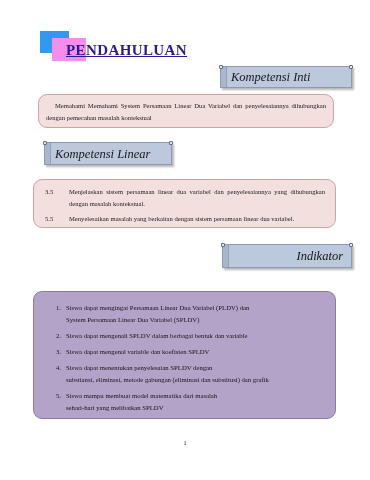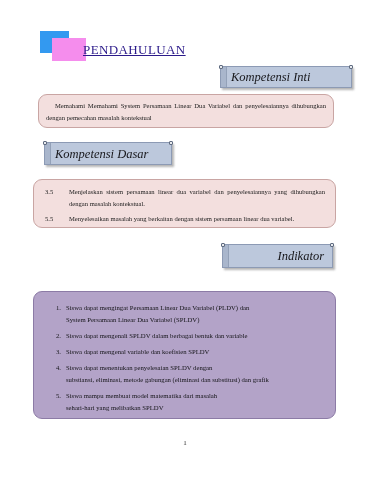--- a/index.html
+++ b/index.html
@@ -33,25 +33,25 @@
     left: 52px;
     top: 38px;
     width: 34px;
     height: 23px;
     background: #f58ded;
   }
 
   
   #heading {
     position: absolute;
-    left: 83px;
+    left: 66px;
     top: 42px;
     font-family: "Liberation Serif", serif;
-    font-size: 13px;
-    font-weight: normal;
+    font-size: 15px;
+    font-weight: bold;
     letter-spacing: 0.4px;
     color: #2b1a8a;
     text-decoration: underline;
     white-space: nowrap;
   }
 
   
   .label-box {
     position: absolute;
     background: #bcc8dc;
@@ -105,21 +105,21 @@
   }
   #box-dasar {
     left: 44px;
     top: 142px;
     width: 128px;
     height: 23px;
   }
   #box-indikator {
     left: 222px;
     top: 244px;
-    width: 111px;
+    width: 130px;
     height: 24px;
   }
 
   
   .content-box {
     position: absolute;
     box-sizing: border-box;
     border-radius: 9px;
   }
   .pink-box {
@@ -242,21 +242,21 @@
   </div>
 
   <div id="box-ki-content" class="content-box pink-box">
     <div class="body-text justify indent">Memahami Memahami System Persamaan Linear Dua Variabel dan penyelesaiannya dihubungkan dengan pemecahan masalah kontekstual</div>
   </div>
 
   <div id="box-dasar" class="label-box">
     <div class="edge"></div>
     <div class="handle tl"></div>
     <div class="handle tr"></div>
-    <div class="label-text">Kompetensi Dasar</div>
+    <div class="label-text">Kompetensi Linear</div>
   </div>
 
   <div id="box-kd-content" class="content-box pink-box">
     <div class="kd-item">
       <div class="kd-num">3.5</div>
       <div class="kd-body">Menjelaskan sistem persamaan linear dua variabel dan penyelesaiannya yang dihubungkan dengan masalah kontekstual.</div>
     </div>
     <div class="kd-gap"></div>
     <div class="kd-item">
       <div class="kd-num">5.5</div>

